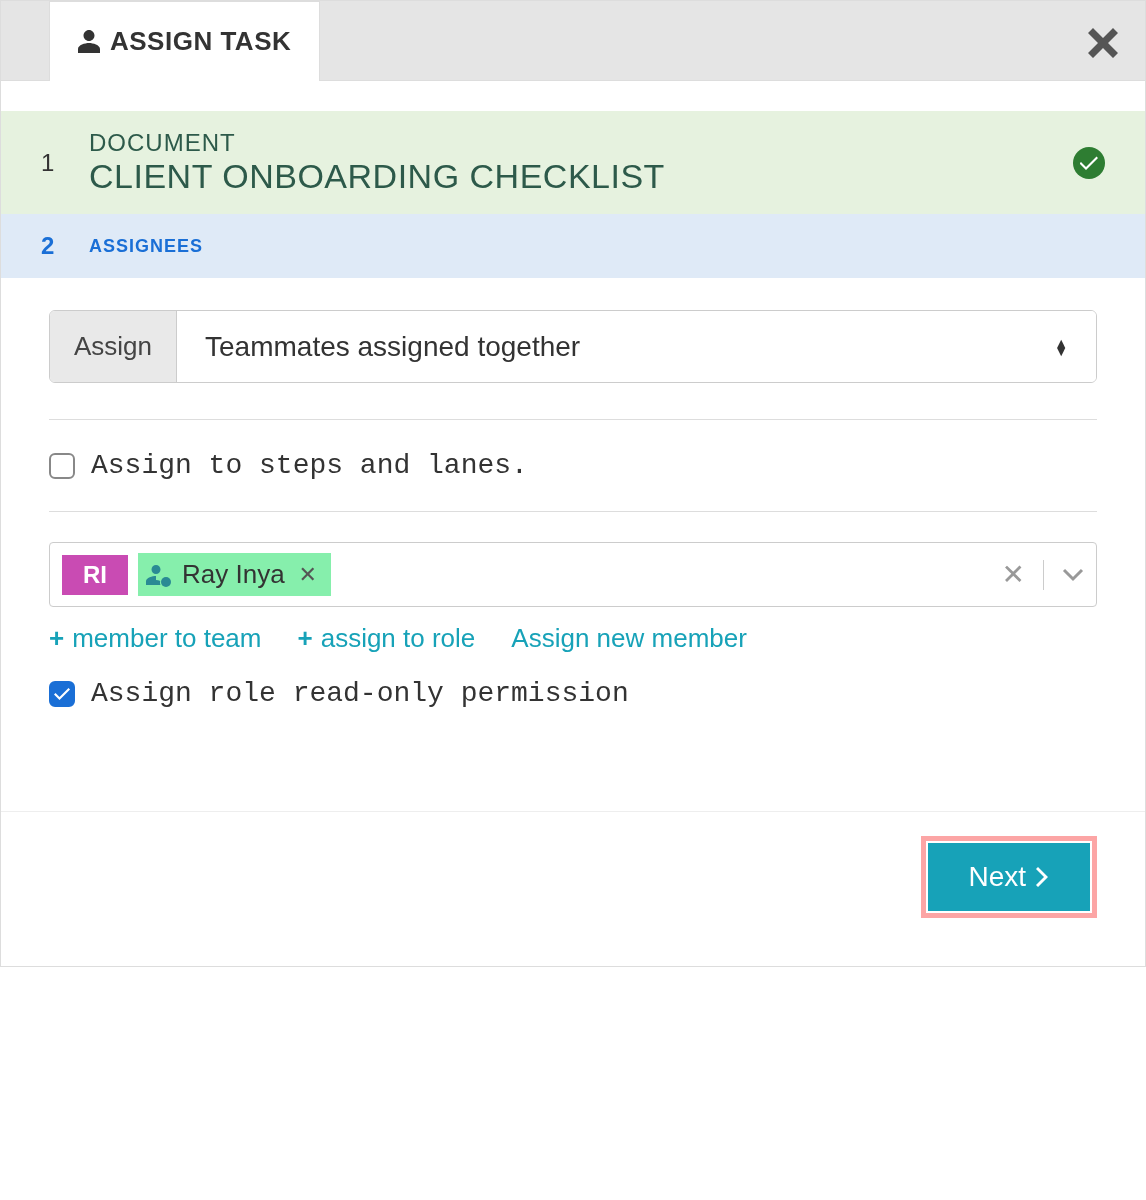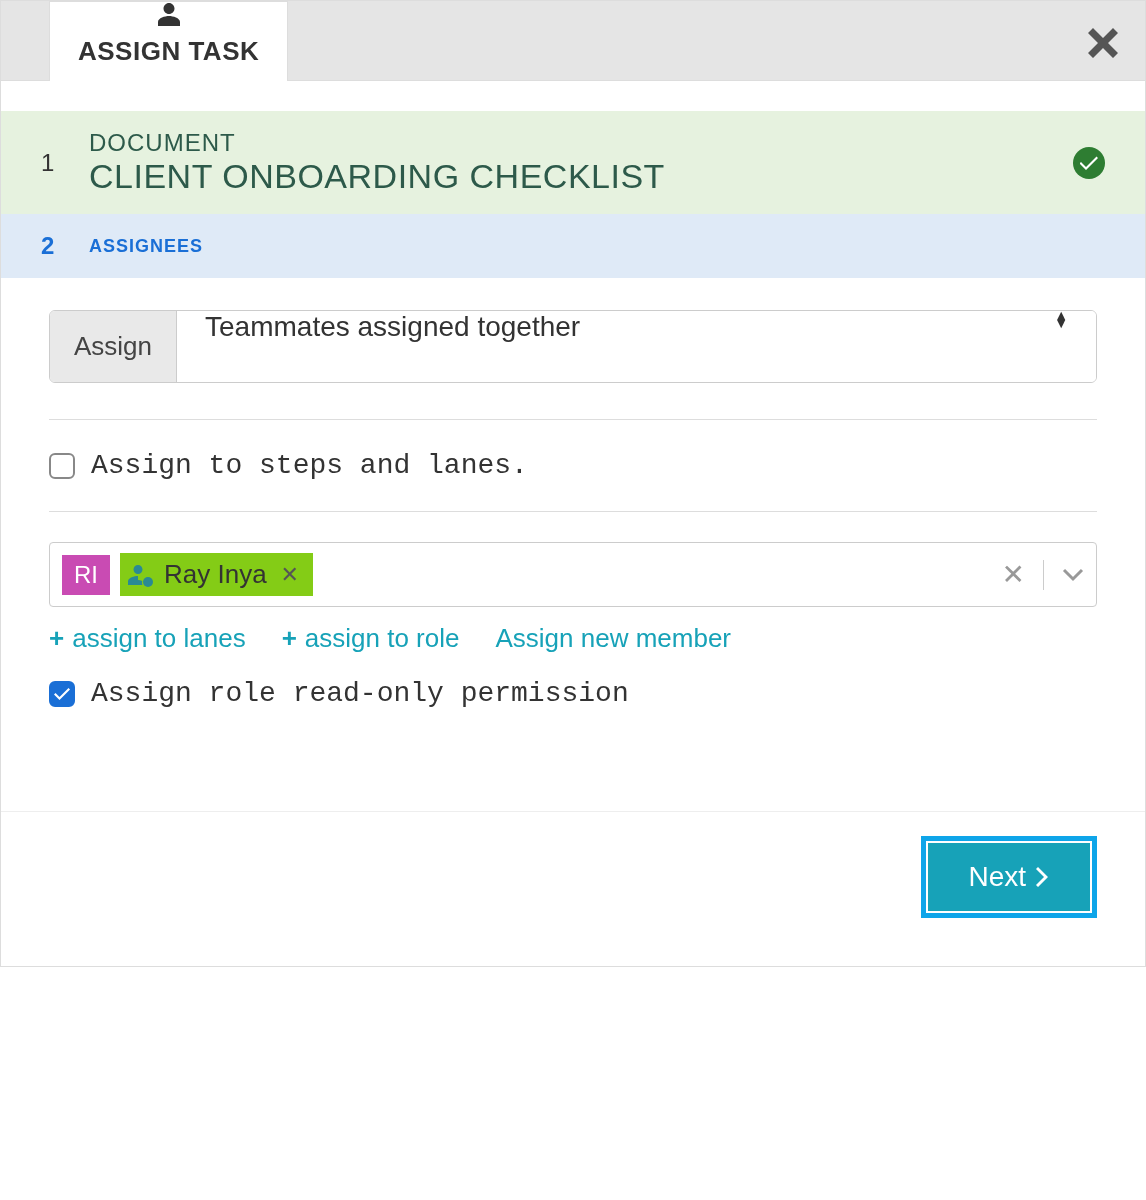--- a/index.html
+++ b/index.html
@@ -1,55 +1,55 @@
 <!DOCTYPE html>
 <html><head>
 <meta charset="utf-8">
 <style>
 * { box-sizing: border-box; margin: 0; padding: 0; }
 body { font-family: Arial, Helvetica, sans-serif; background: #fff; color: #333; }
 .modal { width: 1146px; border: 1px solid #ddd; }
 .tabbar { background: #e5e5e5; display: flex; align-items: center; height: 80px; position: relative; border-bottom: 1px solid #ddd; }
-.tab { background: #fff; height: 80px; display: flex; align-items: center; padding: 0 28px; margin-left: 48px; gap: 10px; border: 1px solid #ddd; border-bottom: none; flex-direction: column; }
+.tab { background: #fff; height: 80px; display: flex; align-items: center; padding: 0 28px; margin-left: 48px; gap: 10px; border: 1px solid #ddd; border-bottom: none; }
 .tab-title { font-size: 26px; font-weight: 700; color: #333; letter-spacing: 0.5px; }
 .close-btn { position: absolute; right: 24px; top: 50%; transform: translateY(-50%); cursor: pointer; color: #555; }
 .step { display: flex; align-items: center; padding: 18px 40px; gap: 28px; }
 .step-1 { background: #e6f2df; }
 .step-2 { background: #dfeaf7; }
 .step-num { font-size: 24px; color: #333; width: 20px; }
 .step-2 .step-num { color: #1a6fd6; font-weight: 600; }
 .step-body { flex: 1; }
 .step-label { font-size: 24px; color: #2d5a4a; letter-spacing: 1px; }
 .step-title { font-size: 34px; color: #2d5a4a; letter-spacing: 0.5px; }
 .step-2 .step-title-2 { font-size: 18px; color: #1a6fd6; font-weight: 700; letter-spacing: 1px; }
 .check-badge { width: 32px; height: 32px; border-radius: 50%; background: #2e7d32; display: flex; align-items: center; justify-content: center; }
 .content { padding: 32px 48px; }
 .assign-row { display: flex; border: 1px solid #ccc; border-radius: 6px; overflow: hidden; margin-bottom: 36px; }
 .assign-label { background: #e9e9e9; padding: 20px 24px; font-size: 26px; color: #444; border-right: 1px solid #ccc; }
-.assign-select { flex: 1; display: flex; justify-content: space-between; padding: 0 28px; font-size: 28px; color: #333; background: #fff; cursor: pointer; }
+.assign-select { flex: 1; display: flex; align-items: center; justify-content: space-between; padding: 0 28px; font-size: 28px; color: #333; background: #fff; cursor: pointer; }
 .sort-arrows { display: flex; flex-direction: column; line-height: 8px; font-size: 14px; }
 .divider { border-top: 1px solid #ddd; margin: 0 0 30px 0; }
 .check-row { display: flex; align-items: center; gap: 16px; margin-bottom: 30px; font-family: Liberation Mono, monospace; }
 .checkbox { width: 26px; height: 26px; border: 2px solid #888; border-radius: 6px; cursor: pointer; display: inline-flex; align-items: center; justify-content: center; flex-shrink: 0; }
 .checkbox.checked { background: #1a6fd6; border-color: #1a6fd6; }
 .check-text { font-size: 28px; color: #333; }
 .section-label { font-size: 28px; color: #333; margin-bottom: 18px; }
 .tag-input { border: 1px solid #ccc; border-radius: 4px; padding: 10px 12px; display: flex; align-items: center; gap: 10px; margin-bottom: 16px; }
-.badge { background: #c94bb3; color: #fff; font-size: 24px; padding: 6px 12px; font-weight: 400; }
-.chip { background: #84cc16; display: flex; align-items: center; gap: 10px; padding: 6px 14px 6px 8px; font-size: 26px; color: #333; }
+.badge { background: #c94bb3; color: #fff; font-size: 24px; padding: 6px 21px; font-weight: 700; }
+.chip { background: #86efac; display: flex; align-items: center; gap: 10px; padding: 6px 14px 6px 8px; font-size: 26px; color: #333; }
 .chip-remove { font-size: 22px; color: #555; cursor: pointer; margin-left: 4px; }
 .tag-right { margin-left: auto; display: flex; align-items: center; gap: 18px; color: #999; }
 .tag-clear { font-size: 28px; cursor: pointer; }
 .tag-sep { width: 1px; height: 30px; background: #ccc; }
 .tag-chevron { cursor: pointer; }
 .link-row { display: flex; gap: 36px; margin-bottom: 24px; flex-wrap: wrap; }
 .link { color: #17a2b8; font-size: 26px; cursor: pointer; display: flex; align-items: center; gap: 8px; }
 .plus { font-weight: 700; font-size: 26px; }
 .footer { padding: 24px 48px 48px; display: flex; justify-content: flex-end; border-top: 1px solid #eee; margin-top: 40px; }
-.next-wrap { border: 5px solid #0ea5e9; padding: 2px; }
+.next-wrap { border: 5px solid #fca5a5; padding: 2px; }
 .next-btn { background: #17a2b8; color: #fff; border: none; padding: 18px 40px; font-size: 28px; cursor: pointer; display: flex; align-items: center; gap: 10px; }
 svg { display: block; }
 </style>
 </head>
 <body>
 
 <div class="modal">
 
   <div class="tabbar">
     <div class="tab">
@@ -131,21 +131,21 @@
           <svg width="22" height="14" viewBox="0 0 22 14">
               <path fill="none" stroke="#999" stroke-width="3" d="M2 2l9 9 9-9"></path>
             </svg>
         </span>
       </span>
     </div>
 
     <div class="link-row">
       <span class="link">
         <span class="plus">+</span>
-        <span>assign to lanes</span>
+        <span>member to team</span>
       </span>
       <span class="link">
         <span class="plus">+</span>
         <span>assign to role</span>
       </span>
       <span class="link">
         <span>Assign new member</span>
       </span>
     </div>
 

